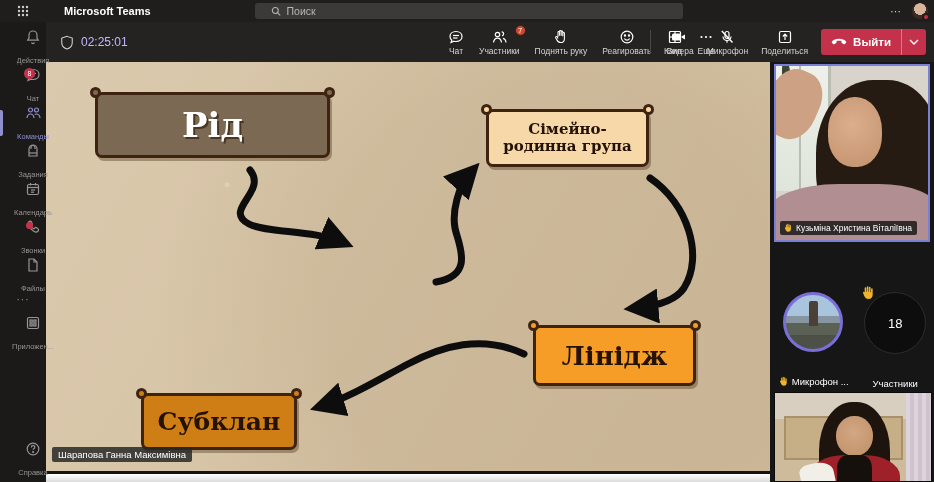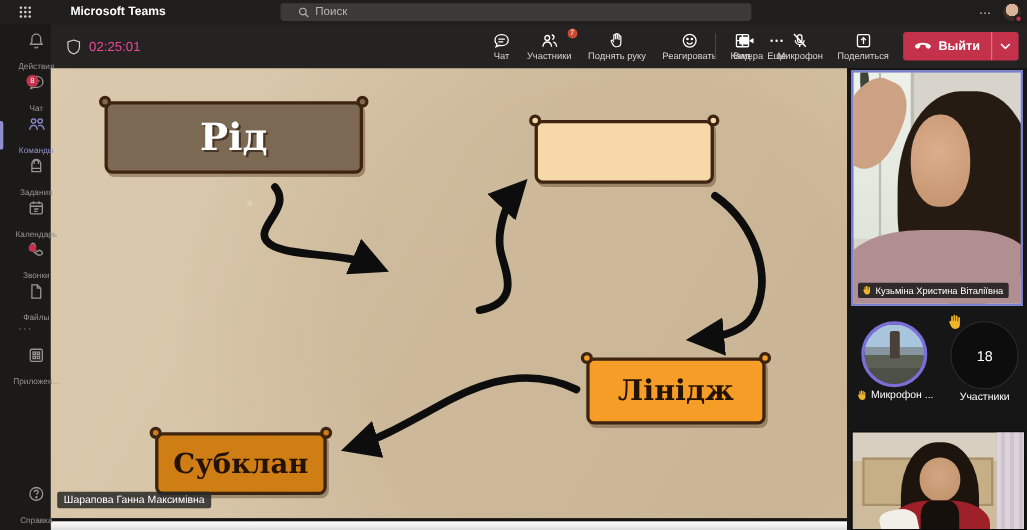--- a/index.html
+++ b/index.html
@@ -27,21 +27,21 @@
   .rail-item.active { color:#8f8fce; }
   .rail-item.active svg { stroke:#8f8fce; }
   .rail-item.active::before { content:""; position:absolute; left:0; top:6px; bottom:6px; width:3px; background:#8f8fce; border-radius:0 2px 2px 0; }
   .rail-badge { position:absolute; top:2px; left:24px; min-width:11px; height:11px; border-radius:6px; background:#c4314b; color:#fff; font-size:7px; display:flex; align-items:center; justify-content:center; padding:0 2px; }
   .rail-dot { position:absolute; top:4px; left:26px; width:7px; height:7px; border-radius:50%; background:#c4314b; }
   .rail-spacer { flex:1; }
   .rail-more { color:#979593; font-size:10px; text-align:center; height:20px; letter-spacing:1px; }
 
   
   .mtoolbar { position:absolute; left:46px; top:22px; width:888px; height:40px; background:#242322; display:flex; align-items:center; z-index:3; }
-  .timer-group { display:flex; align-items:center; gap:7px; margin-left:14px; color:#ec4899; font-size:12px; }
+  .timer-group { display:flex; align-items:center; gap:7px; margin-left:14px; color:#c4b5fd; font-size:12px; }
   .center-group { position:absolute; left:402px; display:flex; gap:15px; }
   .tool-btn { position:relative; display:flex; flex-direction:column; align-items:center; gap:1px; color:#fff; cursor:pointer; }
   .tool-btn .lbl { font-size:8.5px; color:#d6d4d2; white-space:nowrap; }
   .tool-badge { position:absolute; top:-4px; right:-6px; min-width:11px; height:11px; border-radius:6px; background:#cc4a31; color:#fff; font-size:7px; display:flex; align-items:center; justify-content:center; border:1px solid #242322; padding:0 2px; }
   .right-group { position:absolute; right:8px; display:flex; align-items:center; gap:13px; }
   .vdivider { width:1px; height:24px; background:#4a4846; }
   .leave-btn { display:flex; align-items:center; background:#c4314b; border-radius:3px; height:26px; overflow:hidden; cursor:pointer; }
   .leave-main { display:flex; align-items:center; gap:6px; padding:0 10px; color:#fff; font-size:11.5px; font-weight:bold; }
   .leave-sep { width:1px; height:26px; background:rgba(255,255,255,.35); }
   .leave-chevron { padding:0 7px; display:flex; align-items:center; }
@@ -62,32 +62,32 @@
   .s-simya    { left:216px; top:189px; width:160px; height:60px; background:#c5a87e; color:#241204; font-size:28px; }
   .s-linidzh  { left:487px; top:263px; width:163px; height:61px; background:#f59d27; color:#241204; font-size:26px; }
   .s-subklan  { left:95px;  top:331px; width:156px; height:57px; background:#cf7e15; color:#241204; font-size:25px; }
 
   .arrows { position:absolute; left:0; top:0; width:724px; height:412px; pointer-events:none; }
 
   .presenter-badge { position:absolute; left:6px; bottom:9px; background:rgba(40,40,40,.85); color:#fff; font-size:9.5px; padding:2px 6px; border-radius:2px; }
 
   
   .panel { position:absolute; left:770px; top:62px; width:164px; height:420px; background:#161616; }
-  .tile1 { position:absolute; left:4px; top:2px; width:156px; height:214px; border:2px solid #7a7fd6; background:#d8d4cb; overflow:hidden; }
+  .tile1 { position:absolute; left:4px; top:2px; width:156px; height:178px; border:2px solid #7a7fd6; background:#d8d4cb; overflow:hidden; }
   .t1-window { position:absolute; left:0; top:0; width:36%; height:72%; background:linear-gradient(#eef1ea,#dfe5da); border-right:3px solid #b9bdb2; }
   .t1-window::before { content:""; position:absolute; left:45%; top:0; bottom:0; width:2px; background:#b9bdb2; }
   .t1-plant { position:absolute; left:12%; top:-4%; width:16%; height:18%; background:#3d4536; border-radius:40% 60% 50% 50%; }
   .t1-hair { position:absolute; right:-8%; top:8%; width:82%; height:92%; background:#261b12; border-radius:46% 42% 38% 42%; }
   .t1-arm { position:absolute; left:-6%; top:2%; width:34%; height:40%; background:#cda184; border-radius:42%; transform:rotate(24deg); }
   .t1-face { position:absolute; left:34%; top:18%; width:36%; height:40%; background:radial-gradient(circle at 45% 40%, #dcae8d, #c2916c); border-radius:48% 48% 45% 45%; }
   .t1-body { position:absolute; left:-6%; bottom:-8%; width:112%; height:40%; background:#b18e92; border-radius:42% 34% 0 0; }
   .name-badge { position:absolute; left:4px; bottom:5px; background:rgba(20,20,20,.82); color:#fff; font-size:8.5px; padding:2px 5px 2px 3px; border-radius:2px; display:flex; align-items:center; gap:3px; white-space:nowrap; }
 
   .mid-row { position:absolute; left:0; top:222px; width:164px; height:108px; display:flex; justify-content:space-around; align-items:flex-start; padding-top:8px; }
-  .mid-col { display:flex; flex-direction:column; align-items:center; gap:2px; }
+  .mid-col { display:flex; flex-direction:column; align-items:center; gap:24px; }
   .avatar-ring { width:60px; height:60px; border-radius:50%; border:3px solid #7a6fd8; overflow:hidden; position:relative;
      background:linear-gradient(180deg,#a9c4dd 0 38%, #8795a0 38% 52%, #5c6156 52% 74%, #4c5047 74%); }
   .avatar-ring::after { content:""; position:absolute; left:42%; top:12%; width:16%; height:45%; background:#4a4038; border-radius:2px 2px 0 0; }
   .mid-label { color:#fff; font-size:9.5px; display:flex; align-items:center; gap:3px; white-space:nowrap; }
   .count-wrap { position:relative; }
   .count-circle { width:62px; height:62px; border-radius:50%; background:#0d0d0d; border:1px solid #2c2c2c; color:#fff; font-size:13px; display:flex; align-items:center; justify-content:center; }
   .count-hand { position:absolute; left:-4px; top:-7px; }
 
   .tile2 { position:absolute; left:4px; top:330px; width:158px; height:90px; background:linear-gradient(#d8cfc0 0 30%, #cdbb9c 30% 100%); overflow:hidden; border:1px solid #0a0a0a; }
   .t2-curtain { position:absolute; right:0; top:0; width:16%; height:100%; background:repeating-linear-gradient(90deg,#ddd3dc 0 4px,#cfc3cd 4px 8px); }
@@ -339,20 +339,21 @@
     </svg>
 
     <div class="scroll s-rid">
       <span class="curl l"></span>
         <span class="curl r"></span>
       <span>Рід</span>
     </div>
     <div class="scroll s-simeyno">
       <span class="curl l"></span>
         <span class="curl r"></span>
+      <span>Сімейно-родинна група</span>
     </div>
     <div class="scroll s-subklan">
       <span class="curl l"></span>
         <span class="curl r"></span>
       <span>Субклан</span>
     </div>
     <div class="scroll s-linidzh">
       <span class="curl l"></span>
         <span class="curl r"></span>
       <span>Лінідж</span>

